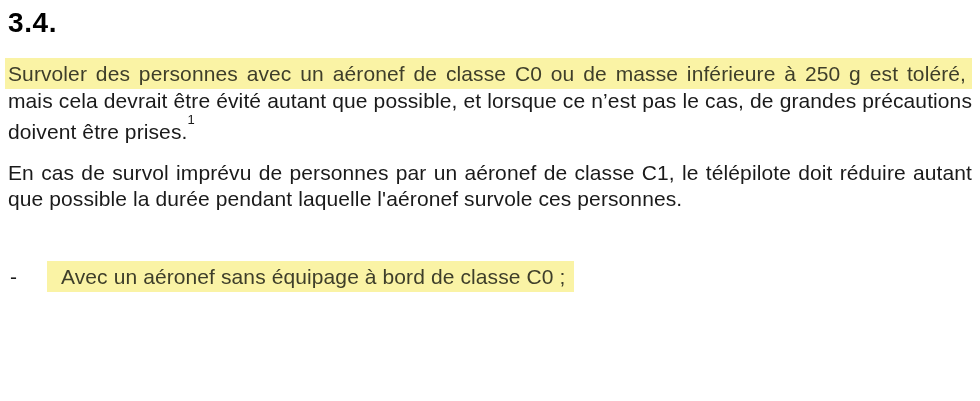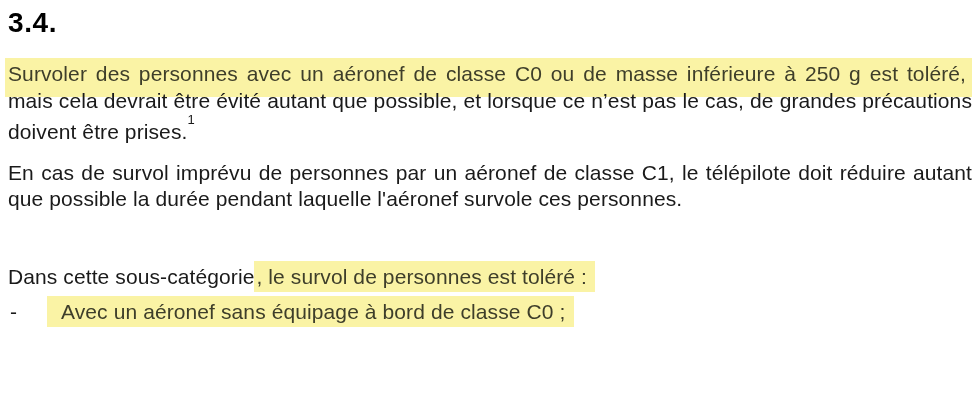--- a/index.html
+++ b/index.html
@@ -42,21 +42,21 @@
   .para.p-intro{margin-bottom:4px;}
   .para.p-tolerance{margin-bottom:14px;}
   .para.p-unexpected{margin-bottom:51px;}
   .para.p-summary{margin-bottom:9px;text-align:left;}
   .bold{font-weight:700;}
   mark.hl{
     background:var(--hl);
     color:var(--hltxt);
   }
   mark.hl.hl-block{
-    padding:4px 6px 12px 3px;
+    padding:4px 6px 4px 3px;
     margin-left:-3px;
   }
   mark.hl.hl-summary{
     padding:4px 8px 4px 2px;
   }
   .fn-sup{
     font-size:13px;
     letter-spacing:0;
     position:relative;
     top:-7px;
@@ -92,22 +92,19 @@
 
 
   <p class="para p-tolerance">
     <mark class="hl hl-block">Survoler des personnes avec un aéronef de classe C0 ou de masse inférieure à 250 g est toléré,</mark><span> mais cela devrait être évité autant que possible, et lorsque ce n’est pas le cas, de grandes précautions doivent être prises.</span><sup class="fn-sup">1</sup>
   </p>
 
   <p class="para p-unexpected">
     <span>En cas de survol imprévu de personnes par un aéronef de classe C1, le télépilote doit réduire autant que possible la durée pendant laquelle l'aéronef survole ces personnes.</span>
   </p>
 
-  <p class="para p-summary">
-    <span>Dans cette sous-catégorie</span><mark class="hl hl-summary">, le survol de personnes est toléré :</mark>
-  </p>
 
   <div class="list-item">
     <span class="dash">-</span>
     <mark class="hl hl-li">Avec un aéronef sans équipage à bord de classe C0 ;</mark>
   </div>
 
 </div>
 
 </body></html>

